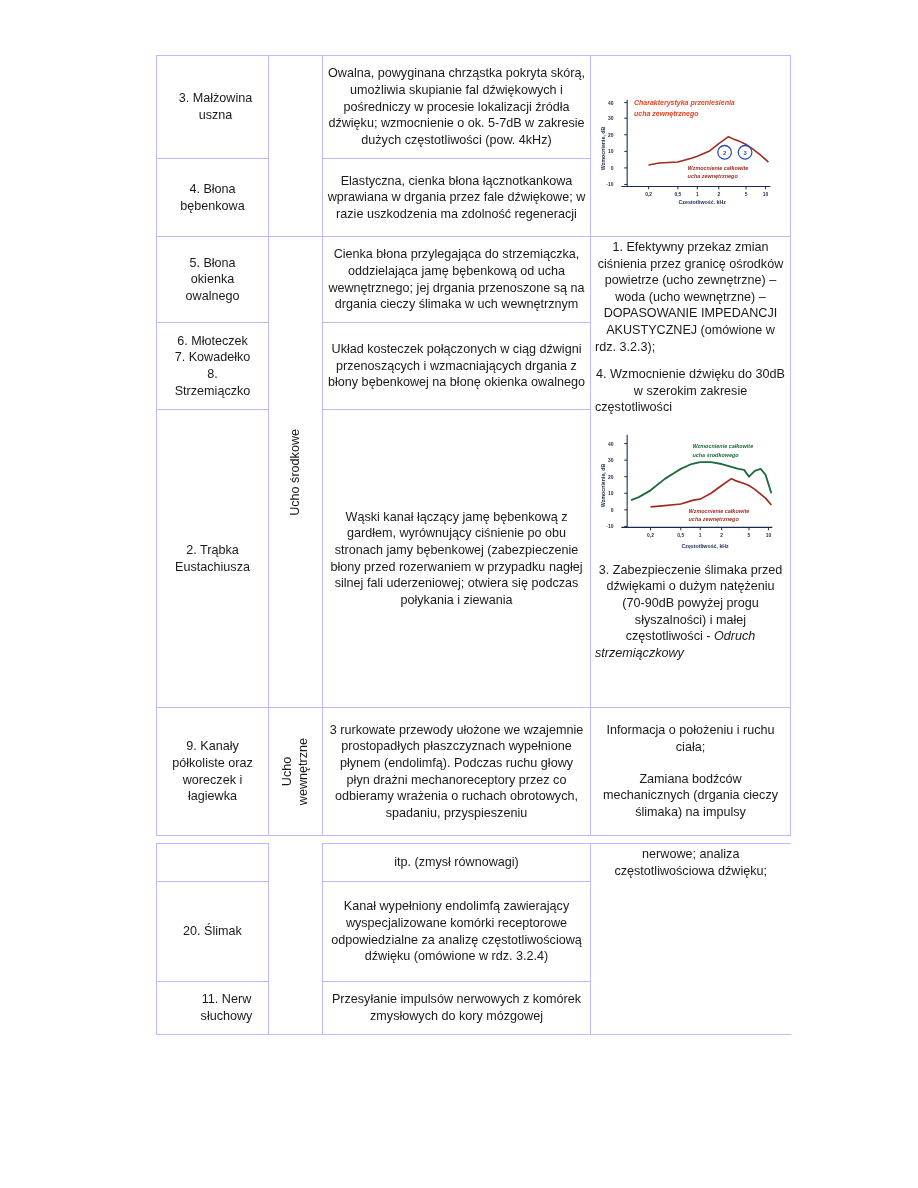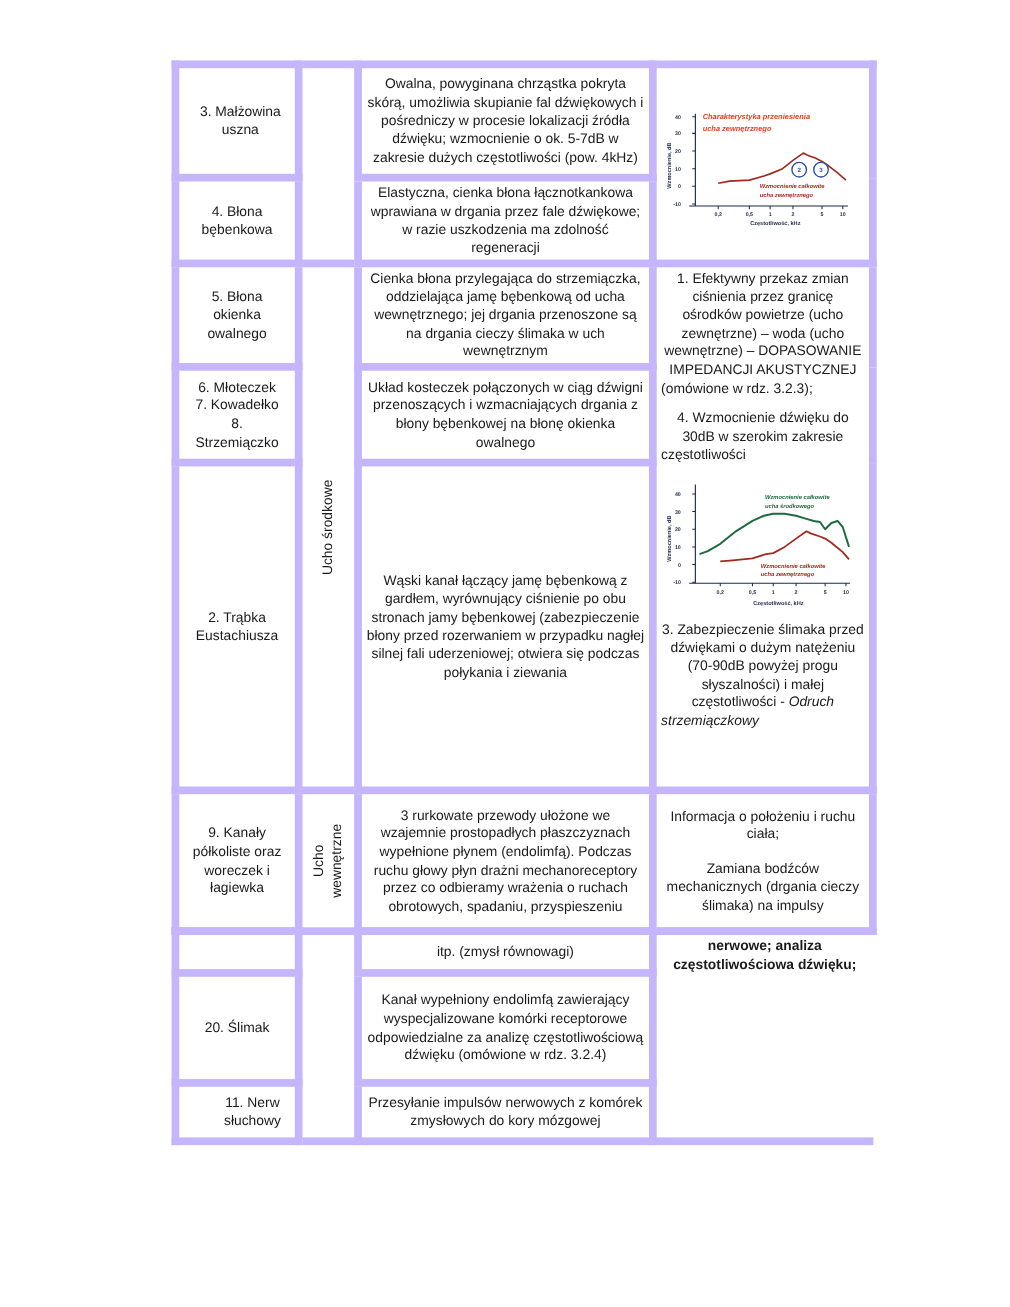--- a/index.html
+++ b/index.html
@@ -16,21 +16,21 @@
     overflow: hidden;
   }
 
   table.doc-table {
     border-collapse: collapse;
     table-layout: fixed;
     position: absolute;
     color: #1a1a1a;
   }
   table.doc-table td {
-    border: 7px solid #c4b5fd;
+    border: 1px solid #c4b5fd;
     vertical-align: middle;
     padding: 2px 4px;
     font-size: 12.6px;
     line-height: 1.32;
     text-align: center;
   }
   .col-a { width: 112px; }
   .col-b { width: 54px; }
   .col-c { width: 268px; }
   .col-d { width: 200px; }
@@ -305,21 +305,21 @@
         <col class="col-d">
     </colgroup>
     <tbody>
 
       <tr>
         <td style="height:38px;">
           <span></span>
         </td>
         <td class="no-border-bottom no-border-top"></td>
         <td>itp. (zmysł równowagi)</td>
-        <td rowspan="3" style="vertical-align:top; padding:2px 8px; border-right:none;font-weight:bold;">
+        <td rowspan="3" style="vertical-align:top; padding:2px 8px; border-right:none;">
           <div>nerwowe; analiza częstotliwościowa dźwięku;</div>
         </td>
       </tr>
 
       <tr>
         <td style="height:100px;">
           <span>20. Ślimak</span>
         </td>
         <td class="no-border-bottom no-border-top"></td>
         <td>Kanał wypełniony endolimfą zawierający wyspecjalizowane komórki receptorowe odpowiedzialne za analizę częstotliwościową dźwięku (omówione w rdz. 3.2.4)</td>

